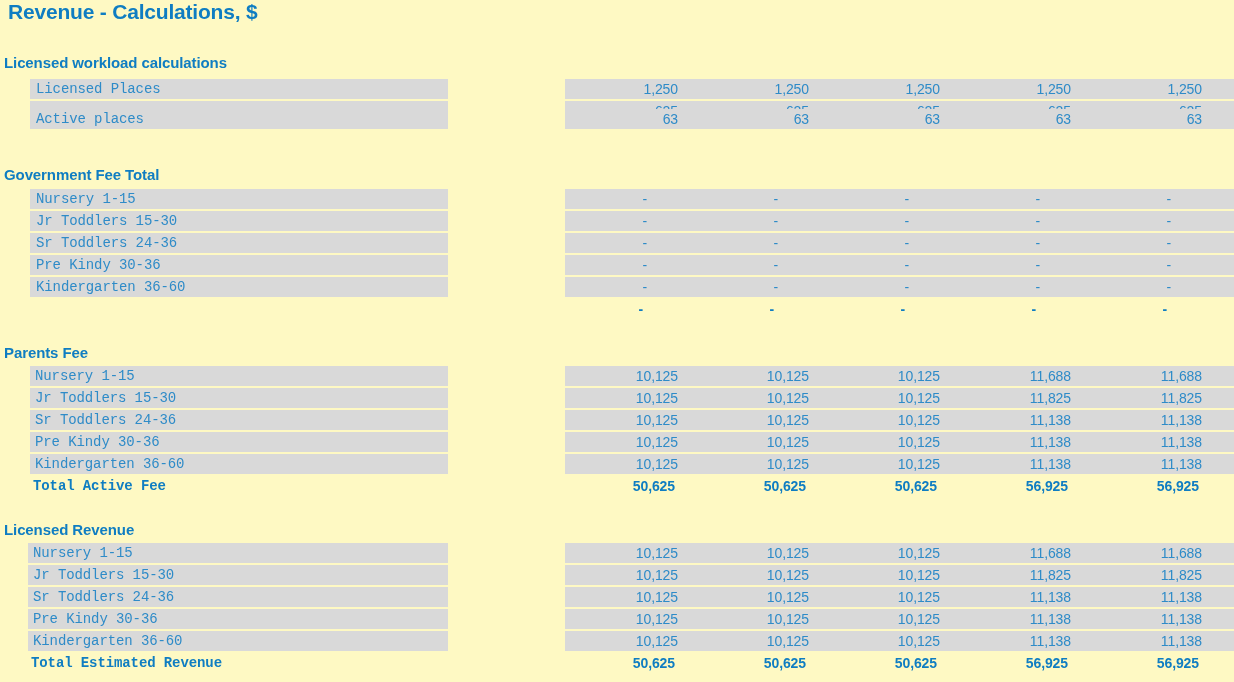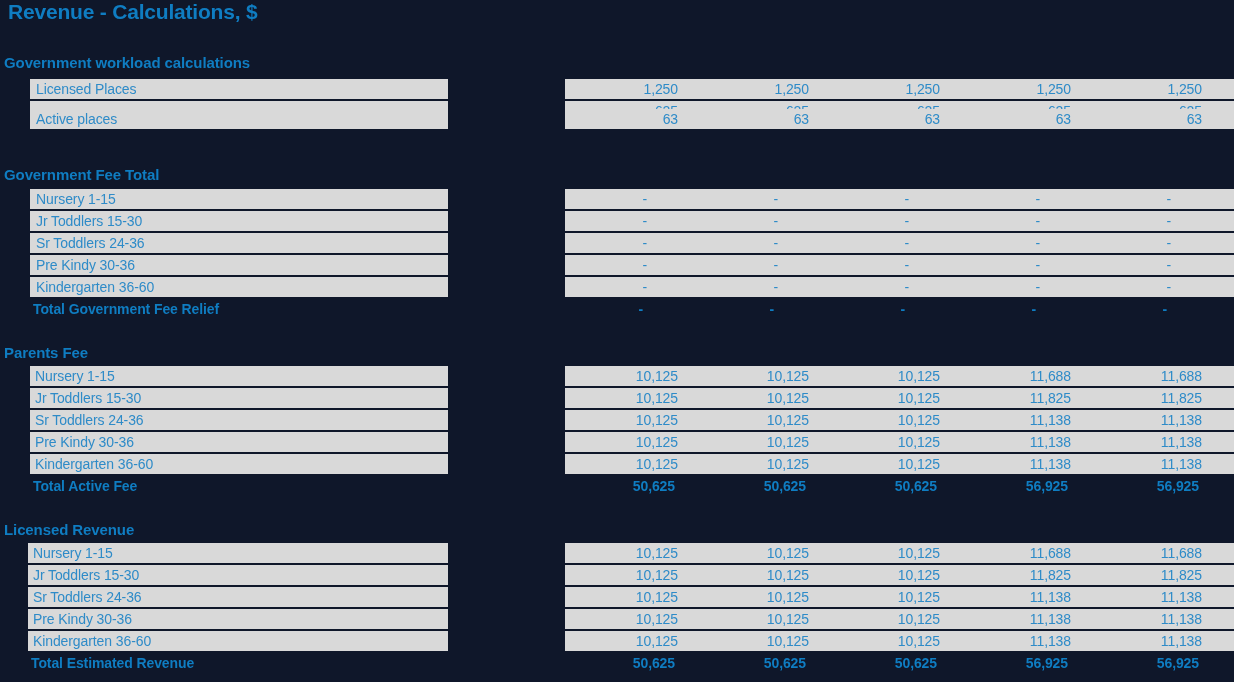--- a/index.html
+++ b/index.html
@@ -12,21 +12,21 @@
     width: 1234px;
     height: 682px;
     font-family: "Liberation Sans", sans-serif;
     overflow: hidden;
   }
 
   .sheet {
     position: relative;
     width: 1234px;
     height: 682px;
-    background: #0f172a;
+    background: #fef9c3;
   }
 
   
   .page-title {
     position: absolute;
     left: 8px;
     top: 0px;
     font-size: 21px;
     font-weight: bold;
     color: #0f7dc2;
@@ -66,20 +66,21 @@
 
   .row .label-text {
     position: absolute;
     top: 1px;
     height: 19px;
     line-height: 19px;
     font-size: 14px;
     color: #2e8bc8;
     white-space: nowrap;
     letter-spacing: -0.1px;
+    font-family: Liberation Mono, monospace;
   }
   .row.total .label-text {
     font-weight: bold;
     color: #0f7dc2;
   }
 
   
   .row .data-band {
     position: absolute;
     left: 565px;
@@ -133,21 +134,21 @@
   .c4 { left: 524px; }
 </style>
 </head>
 <body>
 
 <div class="sheet">
 
   <div class="page-title">Revenue - Calculations, $</div>
 
   <div id="sections-root">
-      <div class="section-header" style="top: 54px;">Government workload calculations</div>
+      <div class="section-header" style="top: 54px;">Licensed workload calculations</div>
       <div class="row" style="top: 79px;">
         <div class="label-band" style="left: 30px; width: 418px;"></div>
         <div class="label-text" style="left: 36px;">Licensed Places</div>
         <div class="data-band"></div>
         <div class="cells">
           <div class="cell c0">1,250</div>
           <div class="cell c1">1,250</div>
           <div class="cell c2">1,250</div>
           <div class="cell c3">1,250</div>
           <div class="cell c4">1,250</div>
@@ -232,21 +233,20 @@
         <div class="cells">
           <div class="cell c0 dash">-</div>
           <div class="cell c1 dash">-</div>
           <div class="cell c2 dash">-</div>
           <div class="cell c3 dash">-</div>
           <div class="cell c4 dash">-</div>
         </div>
       </div>
       <div class="row total" style="top: 299px;">
         <div class="label-band" style="left: 30px; width: 418px;"></div>
-        <div class="label-text" style="left: 33px;">Total Government Fee Relief</div>
         <div class="data-band"></div>
         <div class="cells">
           <div class="cell c0 dash">-</div>
           <div class="cell c1 dash">-</div>
           <div class="cell c2 dash">-</div>
           <div class="cell c3 dash">-</div>
           <div class="cell c4 dash">-</div>
         </div>
       </div>
       <div class="section-header" style="top: 344px; text-align: right;">Parents Fee</div>

